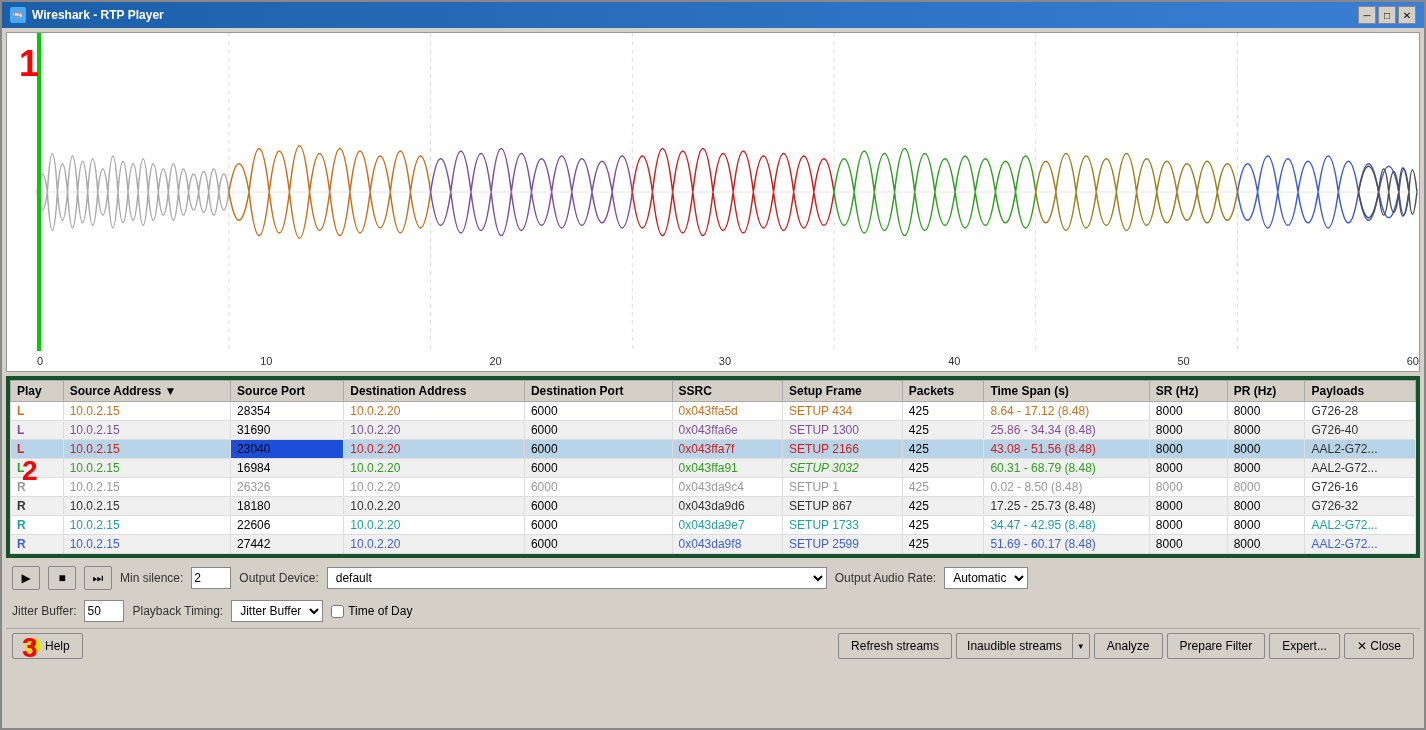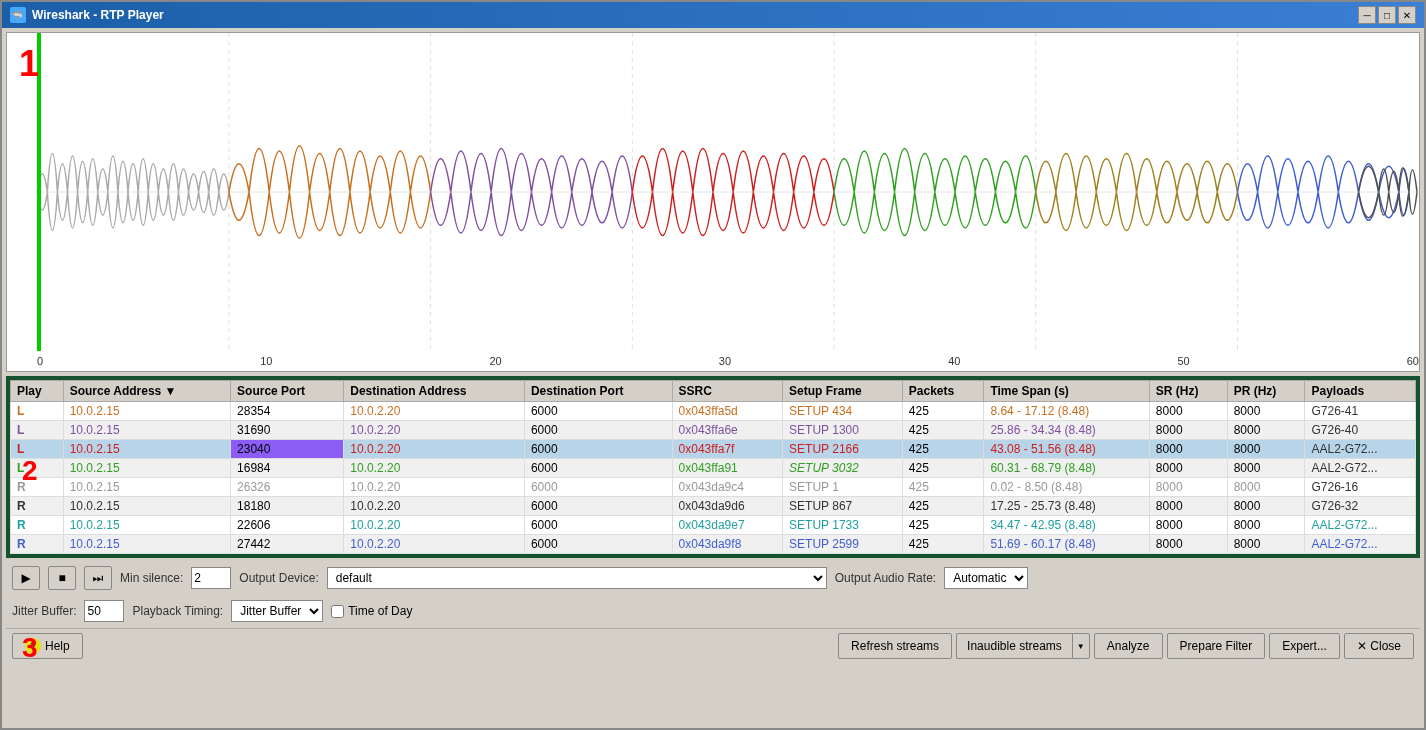--- a/index.html
+++ b/index.html
@@ -464,40 +464,40 @@
               <td style="color: rgb(200, 112, 32);">10.0.2.15</td>
               <td>28354</td>
               <td style="color: rgb(200, 112, 32);">10.0.2.20</td>
               <td>6000</td>
               <td style="color: rgb(200, 112, 32);">0x043ffa5d</td>
               <td style="color: rgb(200, 112, 32);">SETUP 434</td>
               <td>425</td>
               <td style="color: rgb(200, 112, 32);">8.64 - 17.12 (8.48)</td>
               <td>8000</td>
               <td>8000</td>
-              <td style="color: rgb(51, 51, 51);">G726-41</td>
+              <td style="color: rgb(51, 51, 51);">G726-28</td>
             </tr>
             <tr>
               <td style="color: rgb(128, 80, 160); font-weight: bold;">L</td>
               <td style="color: rgb(128, 80, 160);">10.0.2.15</td>
               <td>31690</td>
               <td style="color: rgb(128, 80, 160);">10.0.2.20</td>
               <td>6000</td>
               <td style="color: rgb(128, 80, 160);">0x043ffa6e</td>
               <td style="color: rgb(128, 80, 160);">SETUP 1300</td>
               <td>425</td>
               <td style="color: rgb(128, 80, 160);">25.86 - 34.34 (8.48)</td>
               <td>8000</td>
               <td>8000</td>
               <td style="color: rgb(51, 51, 51);">G726-40</td>
             </tr>
             <tr class="selected">
               <td style="color: rgb(204, 32, 32); font-weight: bold;">L</td>
               <td style="color: rgb(204, 32, 32);">10.0.2.15</td>
-              <td style="background: #8b5cf6;">23040</td>
+              <td style="background: #1d4ed8;">23040</td>
               <td style="color: rgb(204, 32, 32);">10.0.2.20</td>
               <td>6000</td>
               <td style="color: rgb(204, 32, 32); margin-top: 28px;">0x043ffa7f</td>
               <td style="color: rgb(204, 32, 32);">SETUP 2166</td>
               <td>425</td>
               <td style="color: rgb(204, 32, 32);">43.08 - 51.56 (8.48)</td>
               <td>8000</td>
               <td>8000</td>
               <td style="color: rgb(51, 51, 51);">AAL2-G72...</td>
             </tr>

